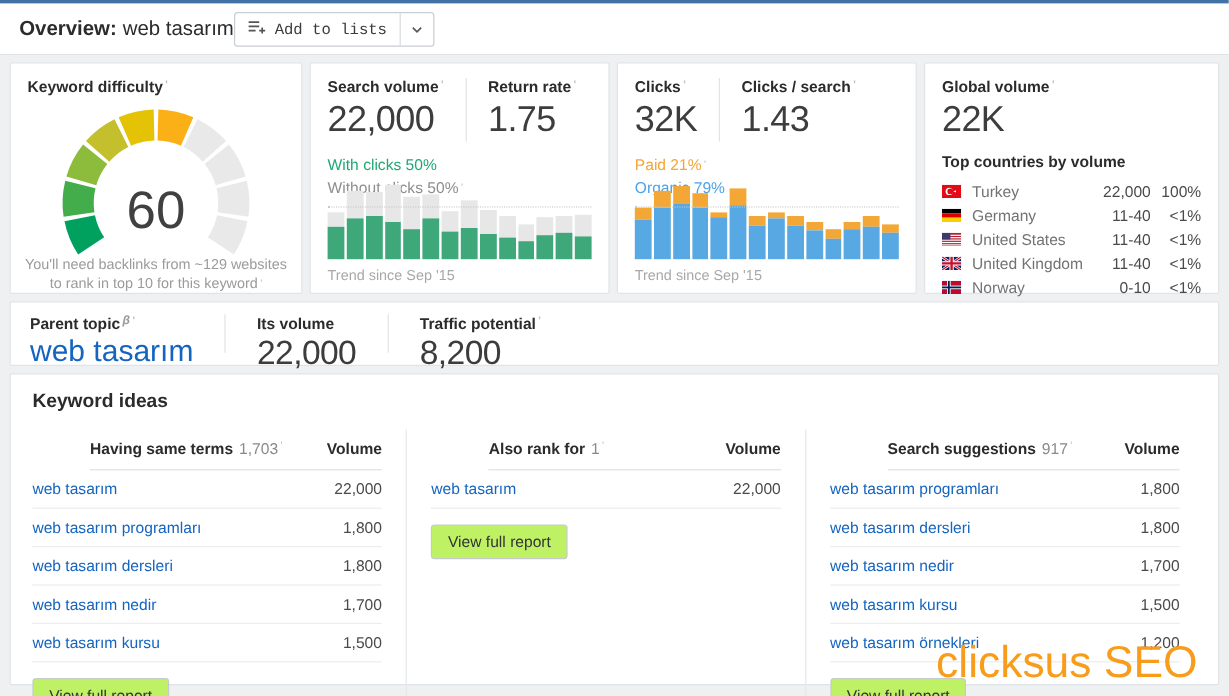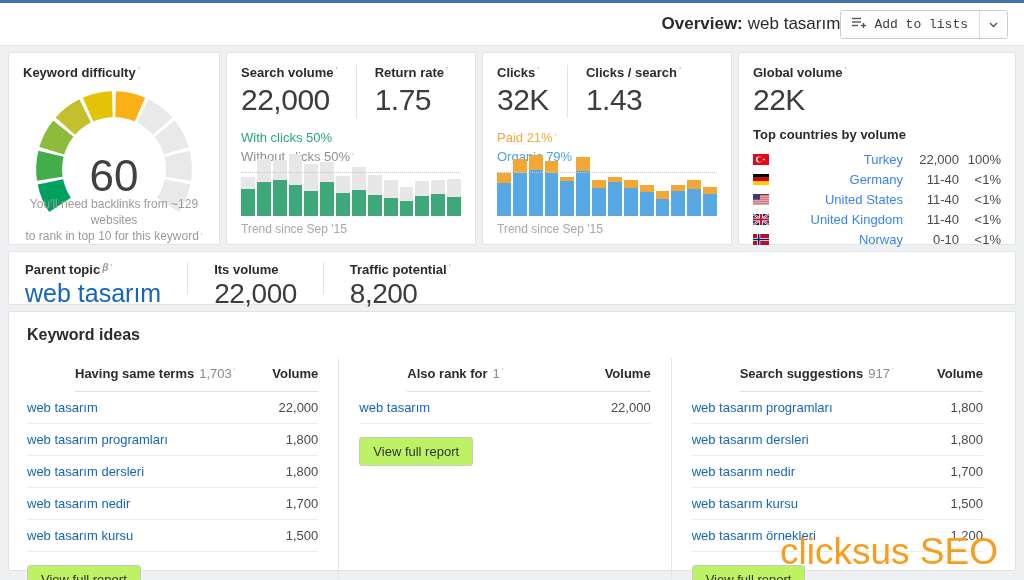--- a/index.html
+++ b/index.html
@@ -1,29 +1,29 @@
 <!DOCTYPE html>
 <html><head>
 <meta charset="utf-8">
 <style>
   * { margin:0; padding:0; box-sizing:border-box; }
   html,body { width:1024px; height:580px; overflow:hidden; }
   body { font-family:"Liberation Sans", sans-serif; background:#eef0f2; position:relative; color:#2b2b2b; }
 
   .top-strip { height:3px; background:#4272a5; }
-  .header { height:43px; background:#fff; border-bottom:1px solid #e0e3e6; display:flex; align-items:center; justify-content:flex-end; padding:0 16px; }
+  .header { height:43px; background:#fff; border-bottom:1px solid #e0e3e6; display:flex; align-items:center; justify-content:flex-start; padding:0 16px; }
   .title { font-size:17px; color:#2b2b2b; }
   .title b { margin-right:5px; }
   .btn-group { display:flex; align-items:stretch; border:1px solid #c9ced3; border-radius:3px; background:#fff;font-family:Liberation Mono, monospace; }
   .btn-main { display:flex; align-items:center; gap:7px; padding:5px 11px; font-size:13px; color:#3b3b3b; cursor:pointer; border-right:1px solid #d7dbde; }
   .btn-caret { display:flex; align-items:center; padding:0 9px; cursor:pointer; }
 
   .row1 { display:flex; gap:6px; margin:6px 8px 0; }
   .card { background:#fff; border:1px solid #e0e4e7; border-radius:2px; height:193px; position:relative; padding:12px 14px; }
-  .c1 { width:212px; } .c2 { width:250px; } .c3 { width:250px; } .c4 { flex:1; }
+  .c1 { width:244px; } .c2 { width:250px; } .c3 { width:250px; } .c4 { flex:1; }
 
   .card-label { font-size:13px; font-weight:bold; color:#2b2b2b; }
   .im { color:#c2c2c2; font-size:9px; vertical-align:top; margin-left:2px; }
   .big-value { font-size:30px; font-weight:300; color:#3d3d3d; line-height:36px; letter-spacing:-0.5px; margin-top:2px; }
 
   .gauge-wrap { position:absolute; top:28px; left:0; right:0; text-align:center; }
   .gauge-val { position:absolute; top:98px; left:0; right:0; text-align:center; font-size:44px; font-weight:400; color:#404040; }
   .kd-caption { position:absolute; bottom:0; left:8px; right:8px; text-align:center; font-size:12px; color:#9b9b9b; line-height:16px; }
 
   .stats { display:flex; }
@@ -38,21 +38,21 @@
   .bars { position:absolute; inset:0; display:flex; align-items:flex-end; gap:2px; }
   .bar { flex:1; height:100%; display:flex; flex-direction:column; justify-content:flex-end; }
   .bar div { width:100%; }
   .dotline { position:absolute; left:0; right:0; bottom:70%; border-top:1px dotted #c8c8c8; z-index:2; }
   .trend { position:absolute; bottom:8px; left:14px; font-size:12px; color:#a8a8a8; }
 
   .gv-sub { font-size:13px; font-weight:bold; margin-top:9px; color:#2b2b2b; }
   .ctable { margin-top:7px; }
   .crow { display:flex; align-items:center; height:20px; font-size:13px; }
   .flag { width:16px; height:11px; margin-right:9px; flex:none; }
-  .cname { color:#3b82f6; flex:1; cursor:pointer;text-align:right; }
+  .cname { color:#737373; flex:1; cursor:pointer; }
   .cvol { width:56px; text-align:right; color:#4a4a4a; }
   .cpct { width:42px; text-align:right; color:#4a4a4a; }
 
   .parent-card { margin:6px 8px 0; background:#fff; border:1px solid #e0e4e7; border-radius:2px; height:54px; display:flex; padding:10px 16px; }
   .pstat { padding-right:26px; }
   .pstat + .pstat { border-left:1px solid #e3e3e3; padding-left:26px; }
   .beta { color:#9a9a9a; font-size:10px; vertical-align:top; font-style:italic; margin-left:2px; }
   .pt-link { font-size:25px; color:#1565c0; margin-top:2px; cursor:pointer; }
   .pv { font-size:28px; font-weight:300; color:#3c3c3c; margin-top:1px; letter-spacing:-0.5px; }
 

